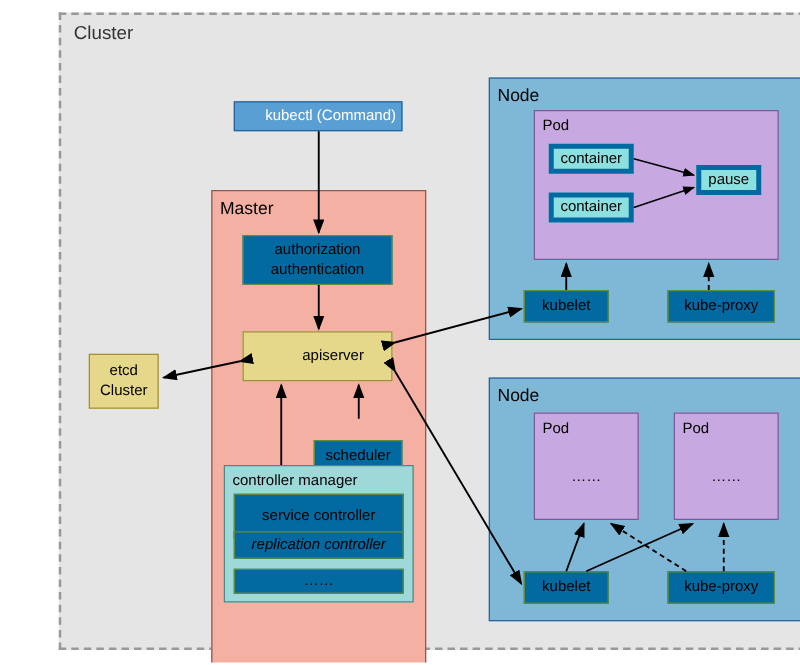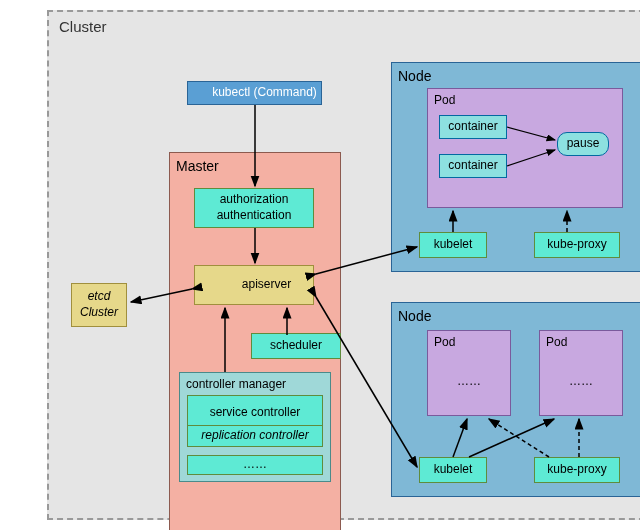--- a/index.html
+++ b/index.html
@@ -31,26 +31,26 @@
     font-size: 12px;
     text-align: center;
     display: flex;
     align-items: center;
     justify-content: center;
     line-height: 1.3;
   }
   
   .blue-cmd { background: #5a9fd4; color: #fff; border: 1px solid #2a6496; }
   .salmon  { background: #f4b0a3; border: 1px solid #8c5a4f; }
-  .green   { background: #5eead4; border: 1px solid #5f8c3d; }
+  .green   { background: #0369a1; border: 1px solid #5f8c3d; }
   .yellow  { background: #e6d88a; border: 1px solid #a08f3d; }
   .teal    { background: #9fd8d8; border: 1px solid #4a8a8a; }
   .node-bl { background: #7fb8d6; border: 1px solid #2a6496; }
   .purple  { background: #c8a8e0; border: 1px solid #7a5a9c; }
-  .cyan    { background: #8de0e0; border: 1px solid #0369a1; }
+  .cyan    { background: #8de0e0; border: 4px solid #0369a1; }
   .label-top-left {
     align-items: flex-start;
     justify-content: flex-start;
     padding: 4px 6px;
   }
   
   svg.arrows {
     position: absolute;
     top: 0;
     left: 0;
@@ -66,41 +66,41 @@
   <div class="cluster-label">Cluster</div>
 
   <div class="box blue-cmd" style="left:138px; top:69px; width:135px; height:24px;padding-left:20px;">kubectl (Command)</div>
 
   <div class="box salmon label-top-left" style="left:120px; top:140px; width:172px; height:435px; font-size:14px;">
     <span>Master</span>
   </div>
   <div class="box green" style="left:145px; top:176px; width:120px; height:40px; white-space:pre-line;">authorization
 authentication</div>
   <div class="box yellow" style="left:145px; top:253px; width:120px; height:40px;padding-left:25px;">apiserver</div>
-  <div class="box green" style="left:202px; top:321px; width:90px; height:26px;">scheduler</div>
+  <div class="box green" style="left:202px; top:340px; width:71px; height:26px;">scheduler</div>
 
   <div class="box teal label-top-left" style="left:130px; top:360px; width:152px; height:110px;">
     <span>controller manager</span>
   </div>
   <div class="box green" style="left:138px; top:383px; width:136px; height:36px;">service controller</div>
   <div class="box green" style="left:138px; top:413px; width:136px; height:22px;font-style:italic;">replication controller</div>
   <div class="box green" style="left:138px; top:443px; width:136px; height:20px;">……</div>
 
-  <div class="box yellow" style="left:22px; top:271px; width:56px; height:44px; white-space:pre-line;font-style:italic;">etcd
+  <div class="box yellow" style="left:22px; top:271px; width:56px; height:44px; white-space:pre-line;">etcd
 Cluster</div>
 
   <div class="box node-bl label-top-left" style="left:342px; top:50px; width:250px; height:210px; font-size:14px;">
     <span>Node</span>
   </div>
   <div class="box purple label-top-left" style="left:378px; top:76px; width:196px; height:120px;">
     <span>Pod</span>
   </div>
   <div class="box cyan" style="left:390px; top:103px; width:68px; height:24px;">container</div>
   <div class="box cyan" style="left:390px; top:142px; width:68px; height:24px;">container</div>
-  <div class="box cyan" style="left:508px; top:120px; width:52px; height:24px;border-radius:10px;">pause</div>
+  <div class="box cyan" style="left:508px; top:120px; width:52px; height:24px;">pause</div>
   <div class="box green" style="left:370px; top:220px; width:68px; height:26px;">kubelet</div>
   <div class="box green" style="left:485px; top:220px; width:86px; height:26px;">kube-proxy</div>
 
   <div class="box node-bl label-top-left" style="left:342px; top:290px; width:250px; height:195px; font-size:14px;">
     <span>Node</span>
   </div>
   <div class="box purple label-top-left" style="left:378px; top:318px; width:84px; height:86px;">
     <span>Pod</span>
   </div>
   <div class="box" style="left:378px; top:360px; width:84px; height:20px; border:none; background:transparent;">……</div>

